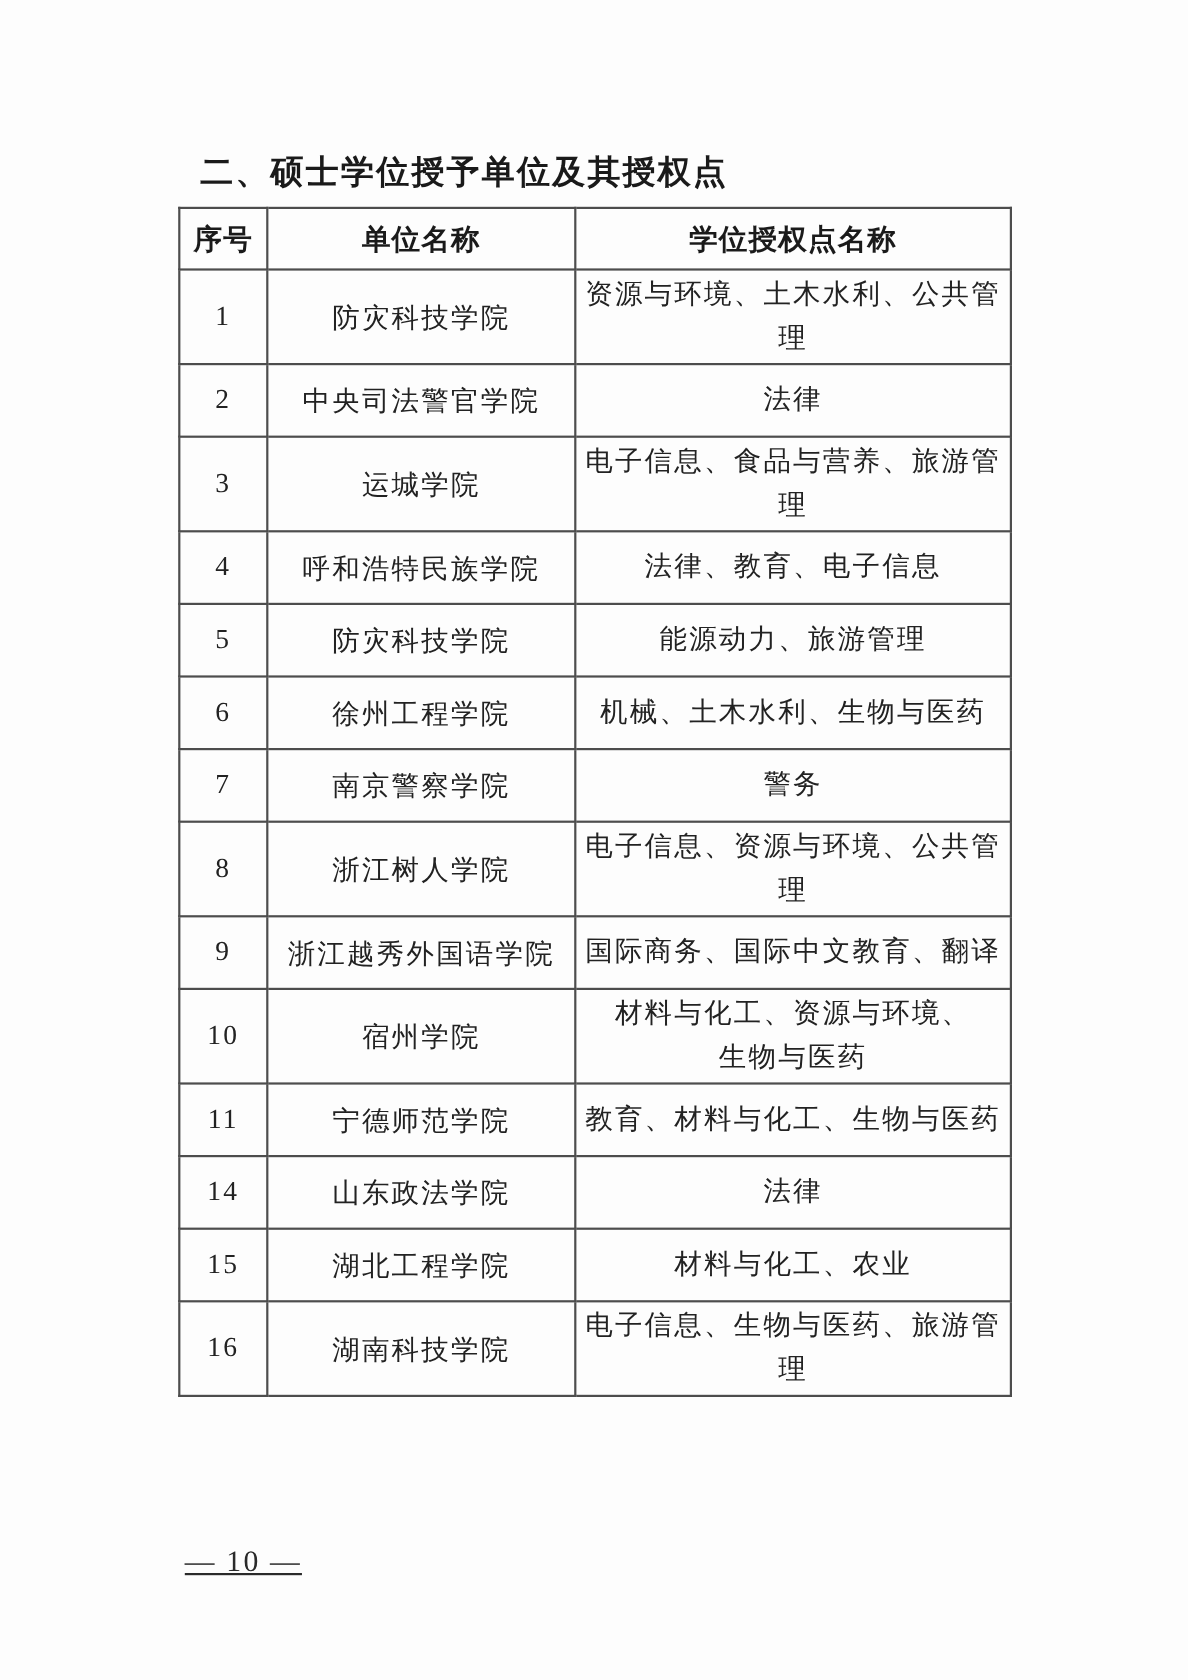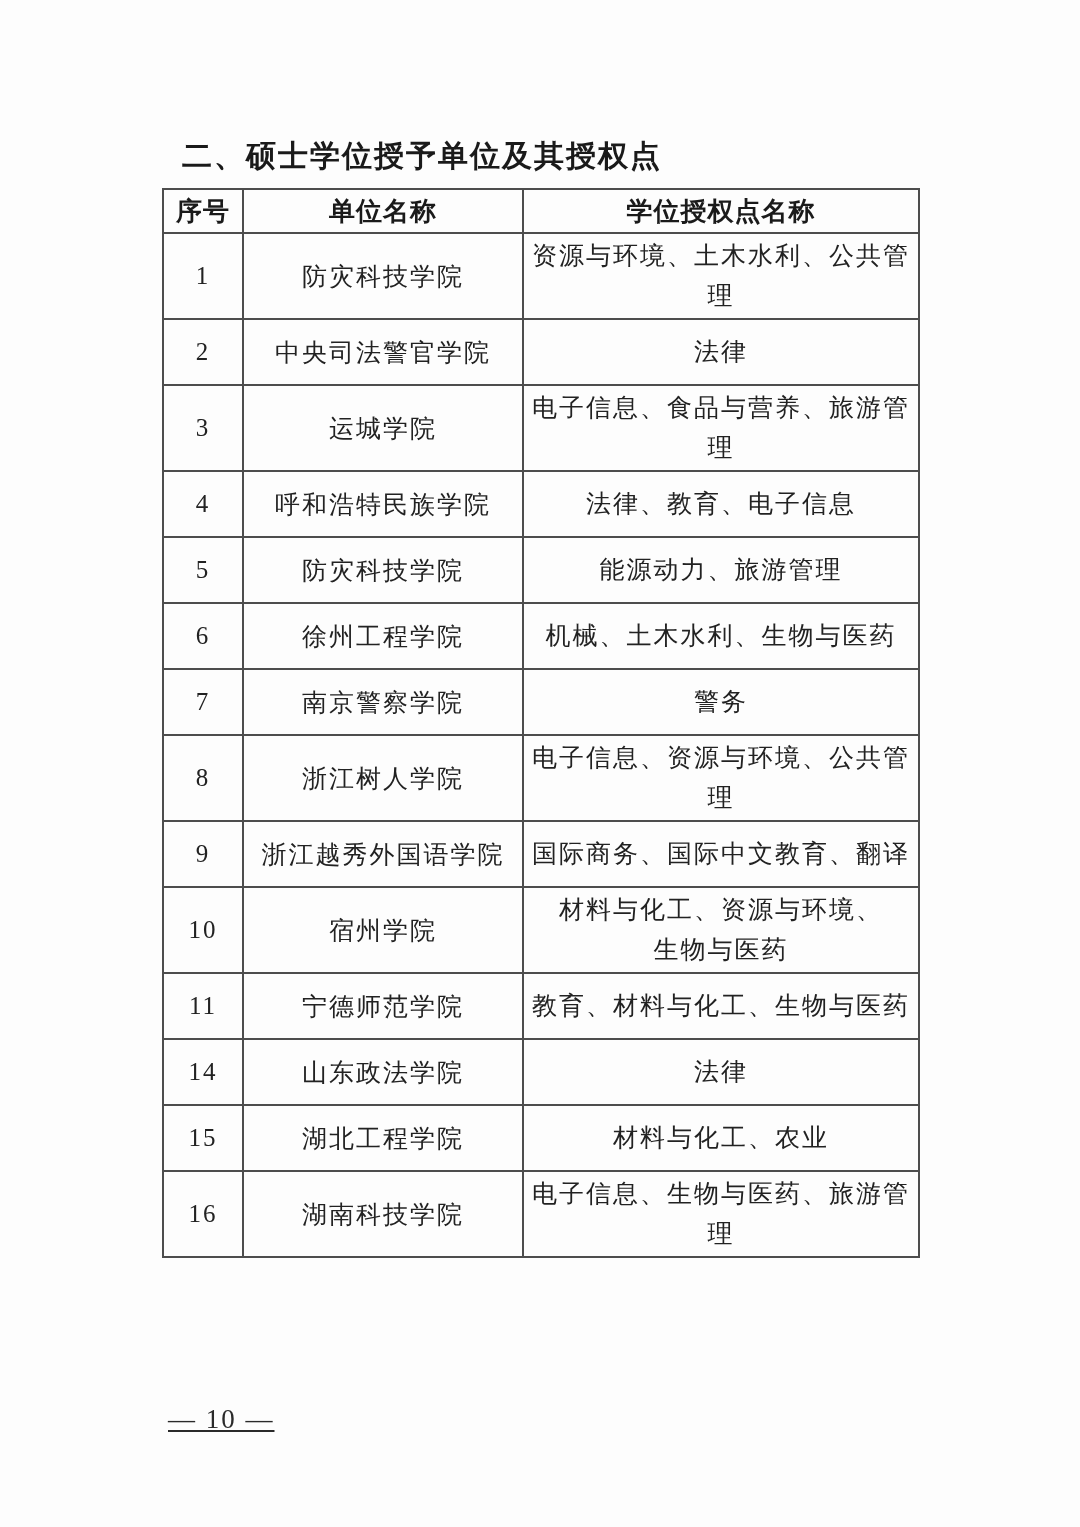--- a/index.html
+++ b/index.html
@@ -37,21 +37,21 @@
   }
   table.units-table th,
   table.units-table td {
     border: 2px solid #4d4d4d;
     text-align: center;
     vertical-align: middle;
     padding: 2px 6px;
     box-sizing: border-box;
   }
   table.units-table th {
-    height: 44px;
+    height: 56px;
     font-family: "Liberation Sans", "DejaVu Sans", sans-serif;
     font-weight: bold;
     font-size: 26px;
     letter-spacing: 1px;
     color: #1a1a1a;
   }
   table.units-table td {
     height: 66px;
     font-size: 25px;
     letter-spacing: 2px;

